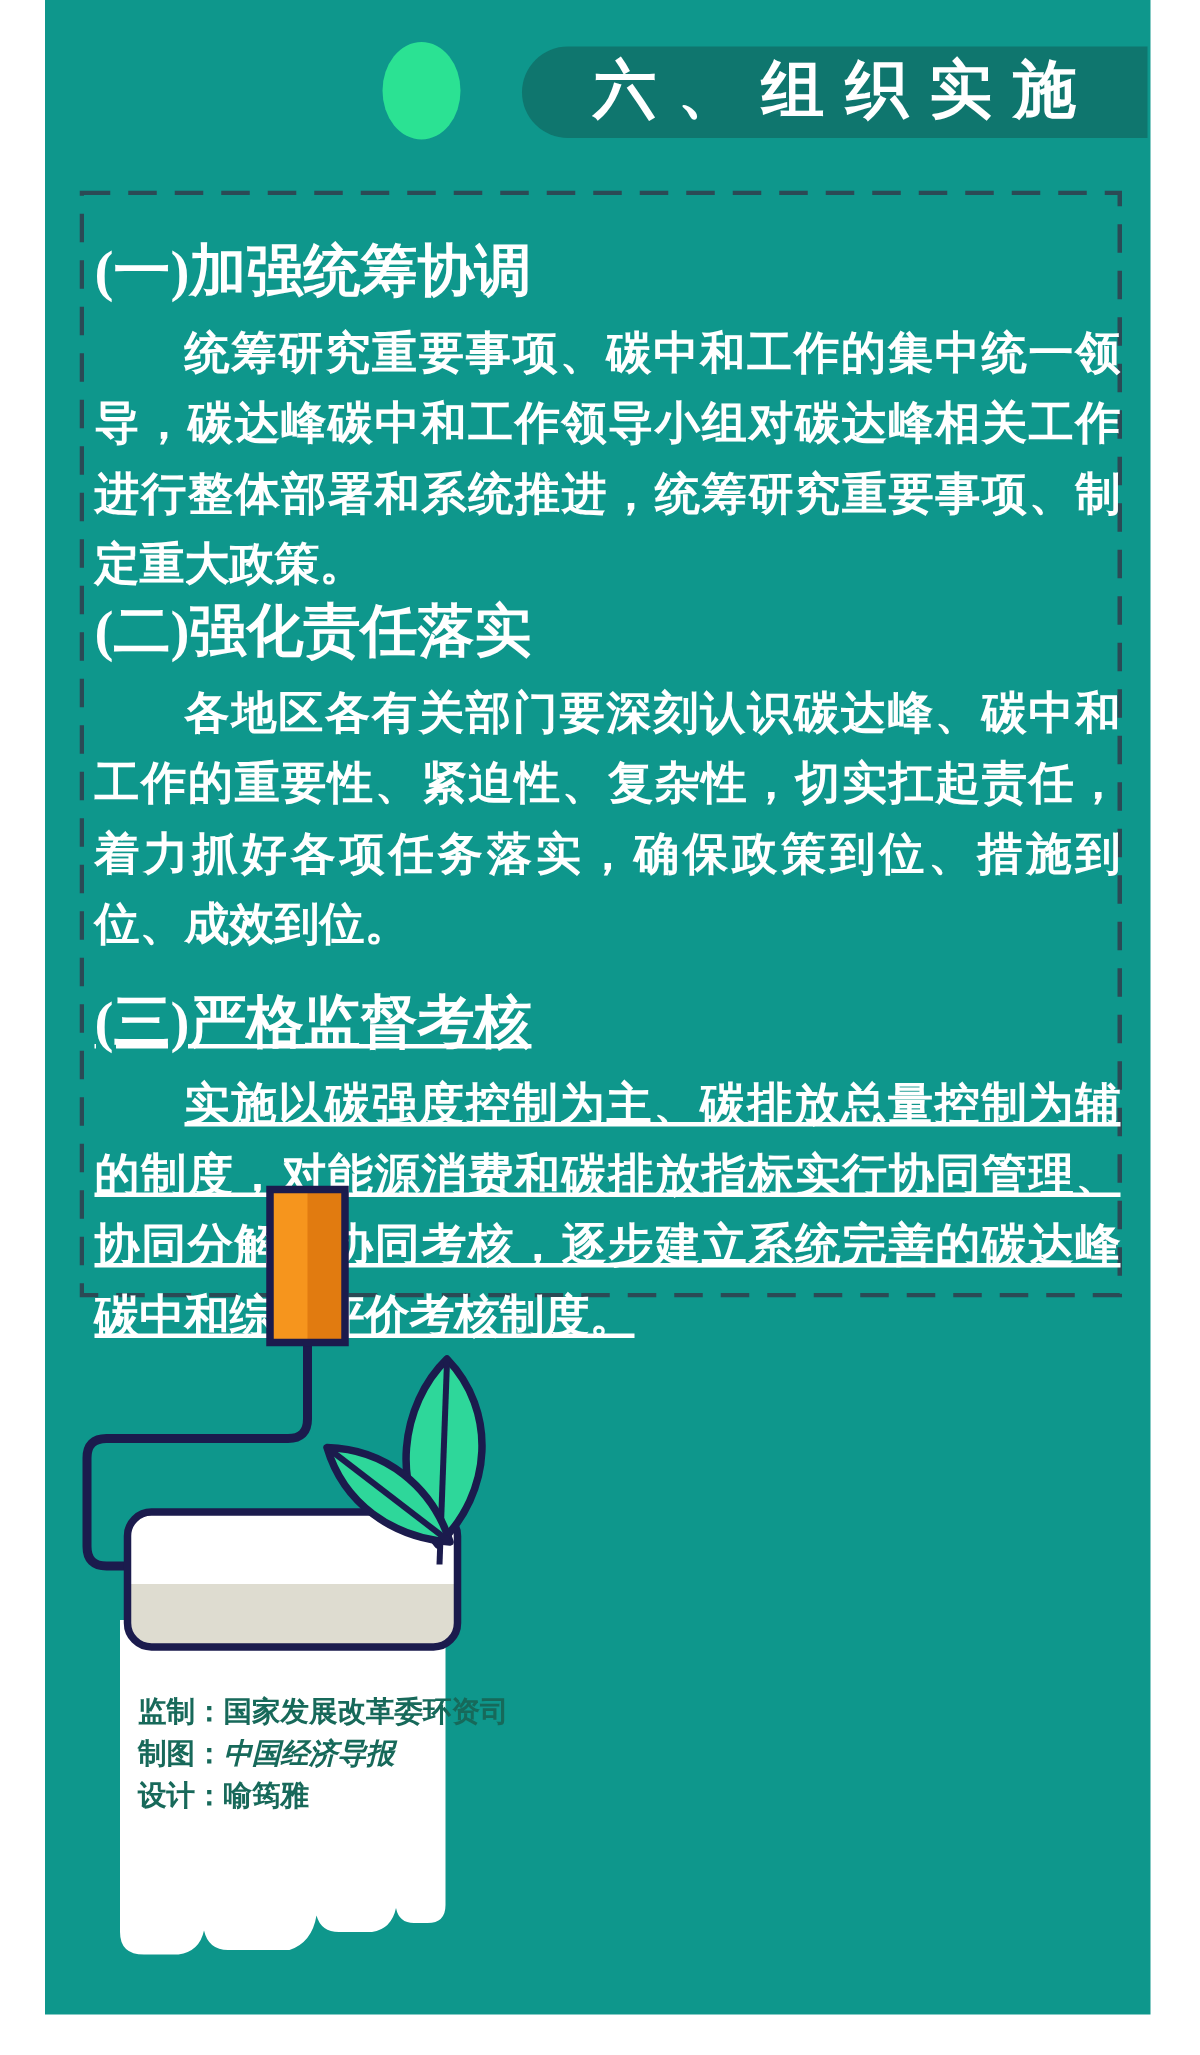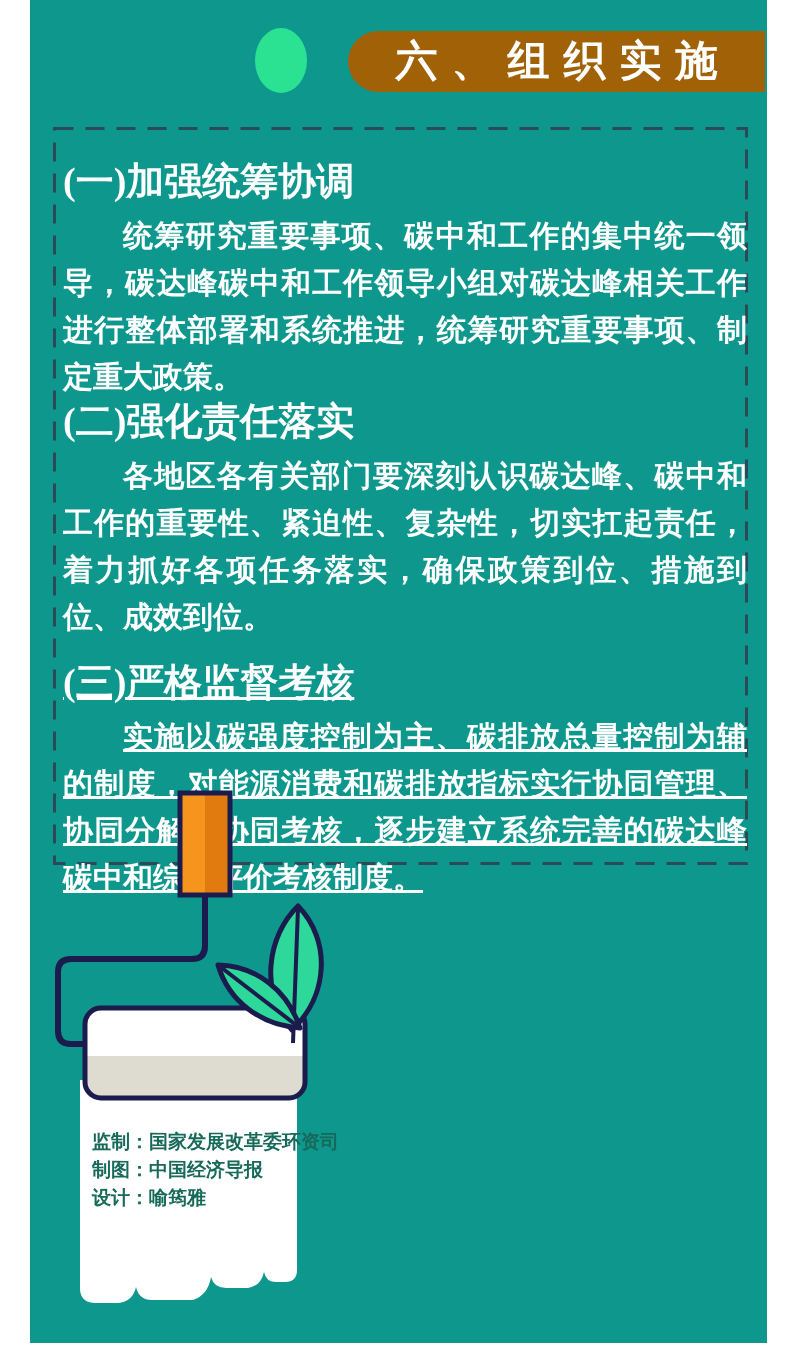--- a/index.html
+++ b/index.html
@@ -1,42 +1,42 @@
 <!DOCTYPE html>
 <html><head>
 <meta charset="utf-8">
 <style>
   html,body{margin:0;padding:0;}
   #page{position:relative;width:800px;height:1370px;background:#ffffff;overflow:hidden;
         font-family:"Liberation Serif","DejaVu Serif",serif;}
   #panel{position:absolute;left:30px;top:0;width:737px;height:1343px;background:#0E978C;}
   
   #header-dot{position:absolute;left:255px;top:28px;width:52px;height:65px;border-radius:50%;background:#2BE293;}
-  #header-banner{position:absolute;left:348px;top:31px;width:417px;height:61px;background:#a16207;
+  #header-banner{position:absolute;left:348px;top:31px;width:417px;height:61px;background:#0f766e;
                  border-radius:31px 0 0 31px;display:flex;align-items:flex-end;justify-content:center;}
   #page-title{color:#ffffff;font-size:42px;font-weight:bold;letter-spacing:14px;line-height:61px;
               padding-left:14px;white-space:nowrap;}
   
   #dashed-box{position:absolute;left:53px;top:127px;width:695px;height:738px;}
   
   #content{position:absolute;left:63px;top:160px;width:684px;color:#ffffff;}
   .sec-heading{font-size:38px;font-weight:bold;line-height:42px;margin:0;color:#ffffff;}
   .sec-body{font-size:30px;font-weight:bold;line-height:47px;margin:10px 0 0 0;text-indent:2em;
             text-align:justify;color:#ffffff;}
   .sec{margin:0;}
   #sec2{}
   #sec3{margin-top:21px;text-decoration:underline;}
   
   #illustration{position:absolute;left:40px;top:780px;width:320px;height:540px;}
   .outline{stroke:#1B1B4D;fill:none;}
   
   #credits{position:absolute;left:92px;top:1128px;color:#17695A;font-size:19px;font-weight:bold;
            line-height:28px;font-family:"Liberation Sans","DejaVu Sans",sans-serif;}
   .credit-line{white-space:nowrap;}
-  .logo-script{font-family:"Liberation Serif","DejaVu Serif",serif;}
+  .logo-script{font-style:italic;font-family:"Liberation Serif","DejaVu Serif",serif;}
 </style>
 </head>
 <body>
 
 <div id="page">
   <div id="panel"></div>
 
   <div id="header-dot"></div>
   <div id="header-banner">
     <div id="page-title">六、组织实施</div>

